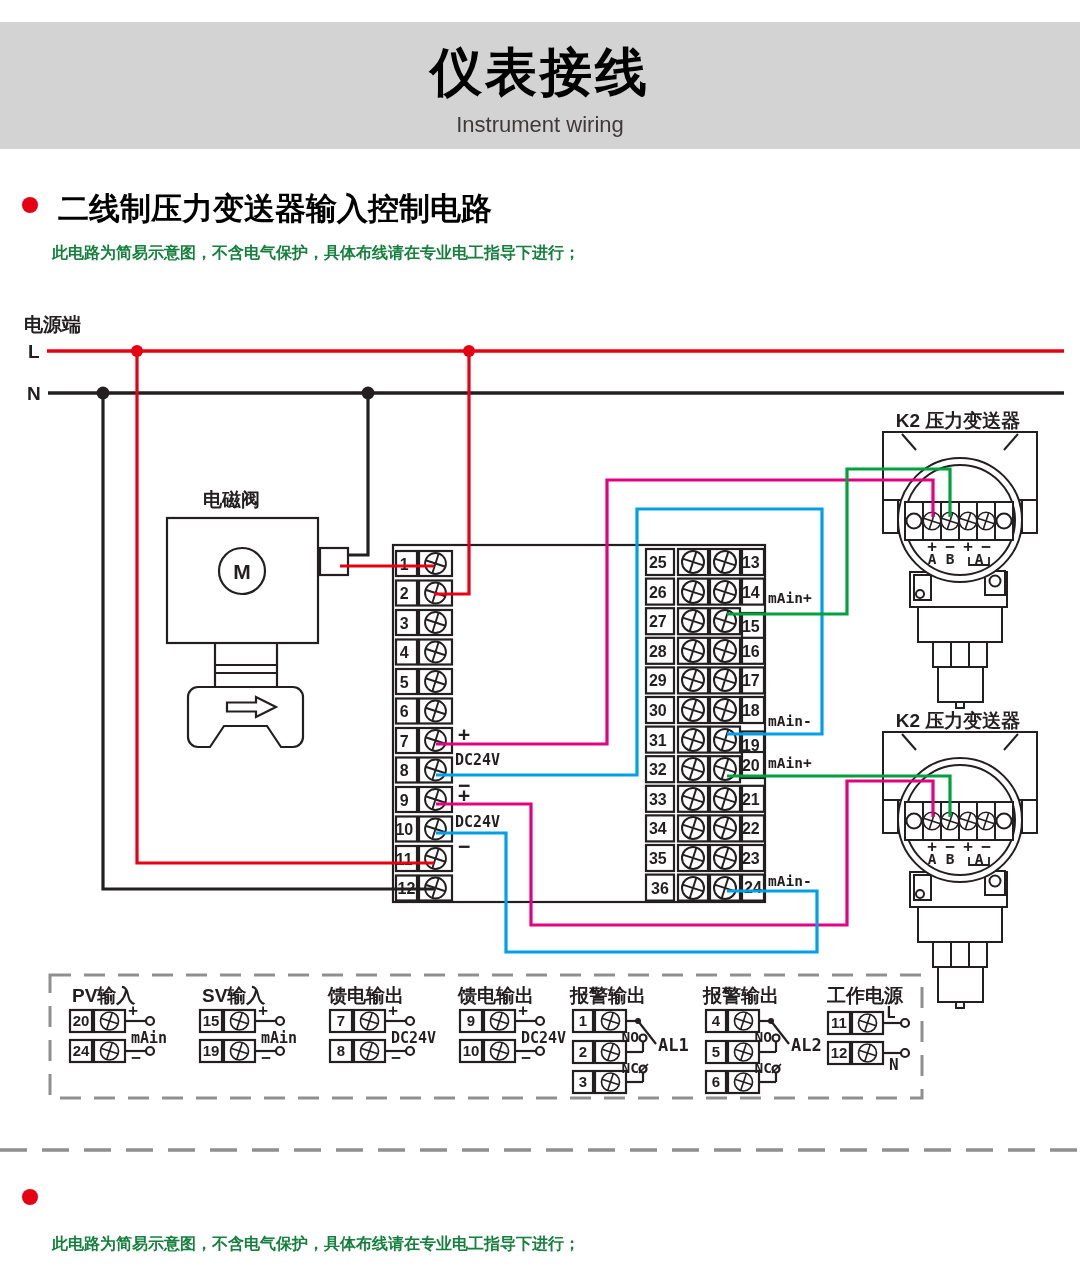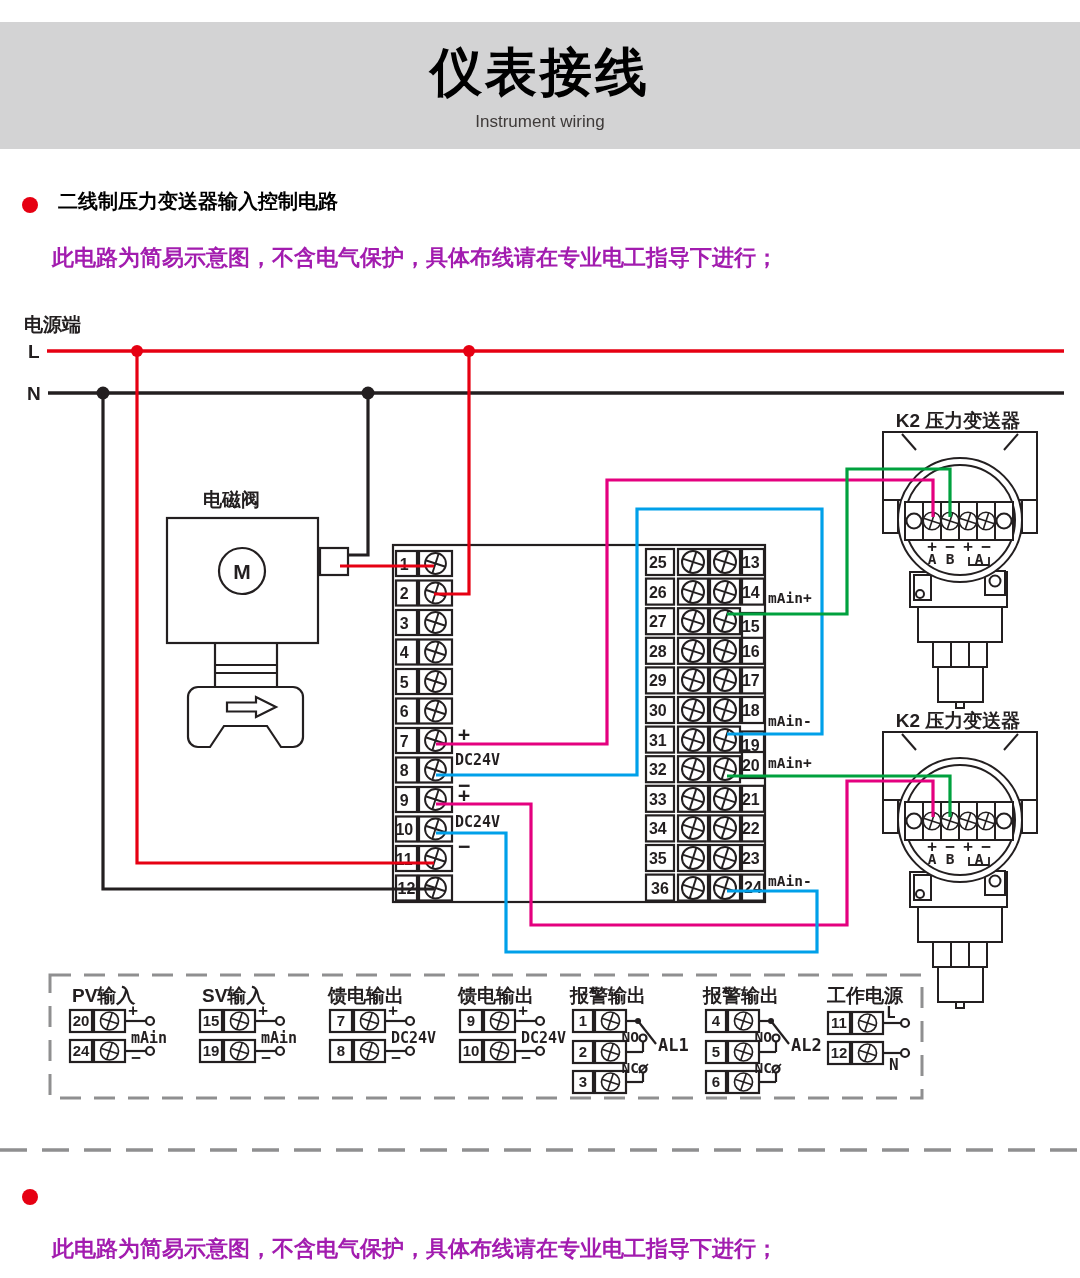--- a/index.html
+++ b/index.html
@@ -1,22 +1,22 @@
 <!DOCTYPE html>
 <html><head>
 <meta charset="utf-8">
 <style>
   html,body{margin:0;padding:0;background:#fff;}
   .page{position:relative;width:1080px;height:1278px;background:#fff;overflow:hidden;
         font-family:"Liberation Sans",sans-serif;color:#231f20;}
   .banner{position:absolute;left:0;top:22px;width:1080px;height:127px;background:#d3d3d4;text-align:center;}
   .banner .title{margin-top:16px;font-size:52px;font-weight:bold;letter-spacing:3px;color:#000;}
-  .banner .subtitle{margin-top:4px;font-size:17px;color:#3e3a39;}
-  .sec-head{position:absolute;left:58px;font-size:20px;font-weight:bold;color:#000;}
-  .sec-note{position:absolute;left:52px;font-size:22px;font-weight:bold;color:#a21caf;}
+  .banner .subtitle{margin-top:4px;font-size:22px;color:#3e3a39;}
+  .sec-head{position:absolute;left:58px;font-size:31px;font-weight:bold;color:#000;}
+  .sec-note{position:absolute;left:52px;font-size:16px;font-weight:bold;color:#15803d;}
   .bullet{position:absolute;width:16px;height:16px;border-radius:50%;background:#e60012;}
   svg{position:absolute;left:0;top:0;}
   .ln{fill:none;stroke:#231f20;stroke-width:2.2;}
   .bx{fill:#fff;stroke:#231f20;stroke-width:2.2;}
   .wr{fill:none;stroke-width:3.2;}
   .pw{fill:none;stroke-width:3.6;}
   .dash{fill:none;stroke:#8f8f90;stroke-width:3;}
   text{fill:#231f20;}
   .num{font:bold 16px "Liberation Sans",sans-serif;text-anchor:middle;}
   .num15{font:bold 15px "Liberation Sans",sans-serif;text-anchor:middle;}

